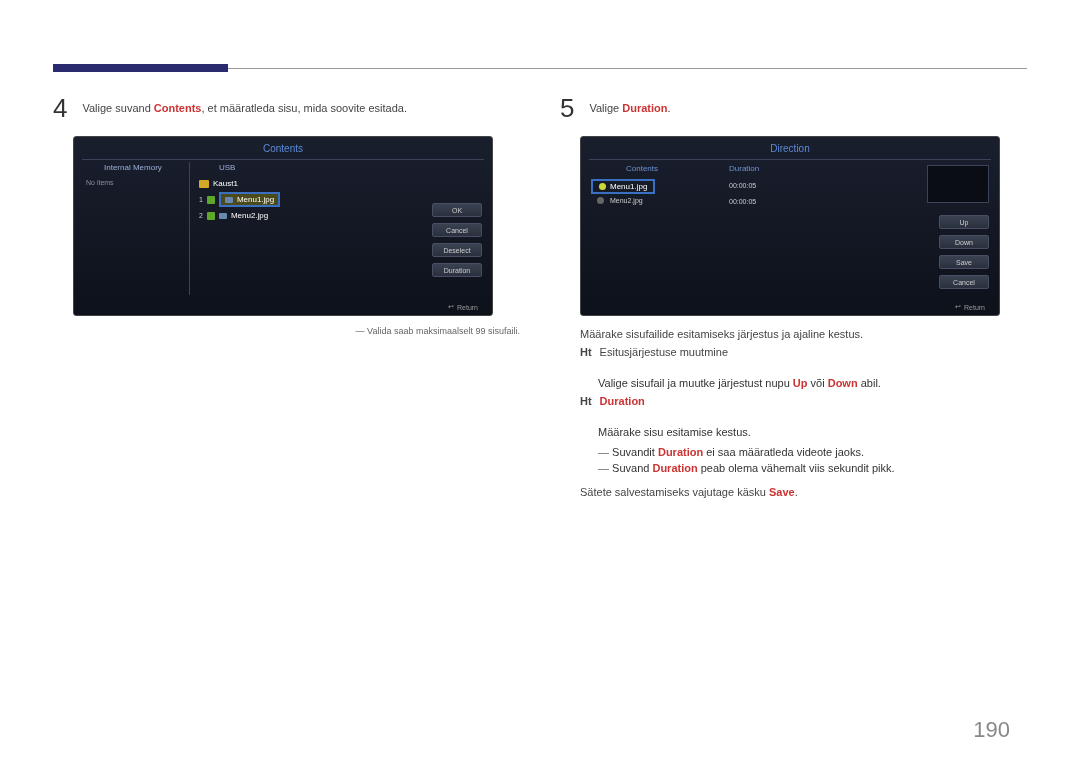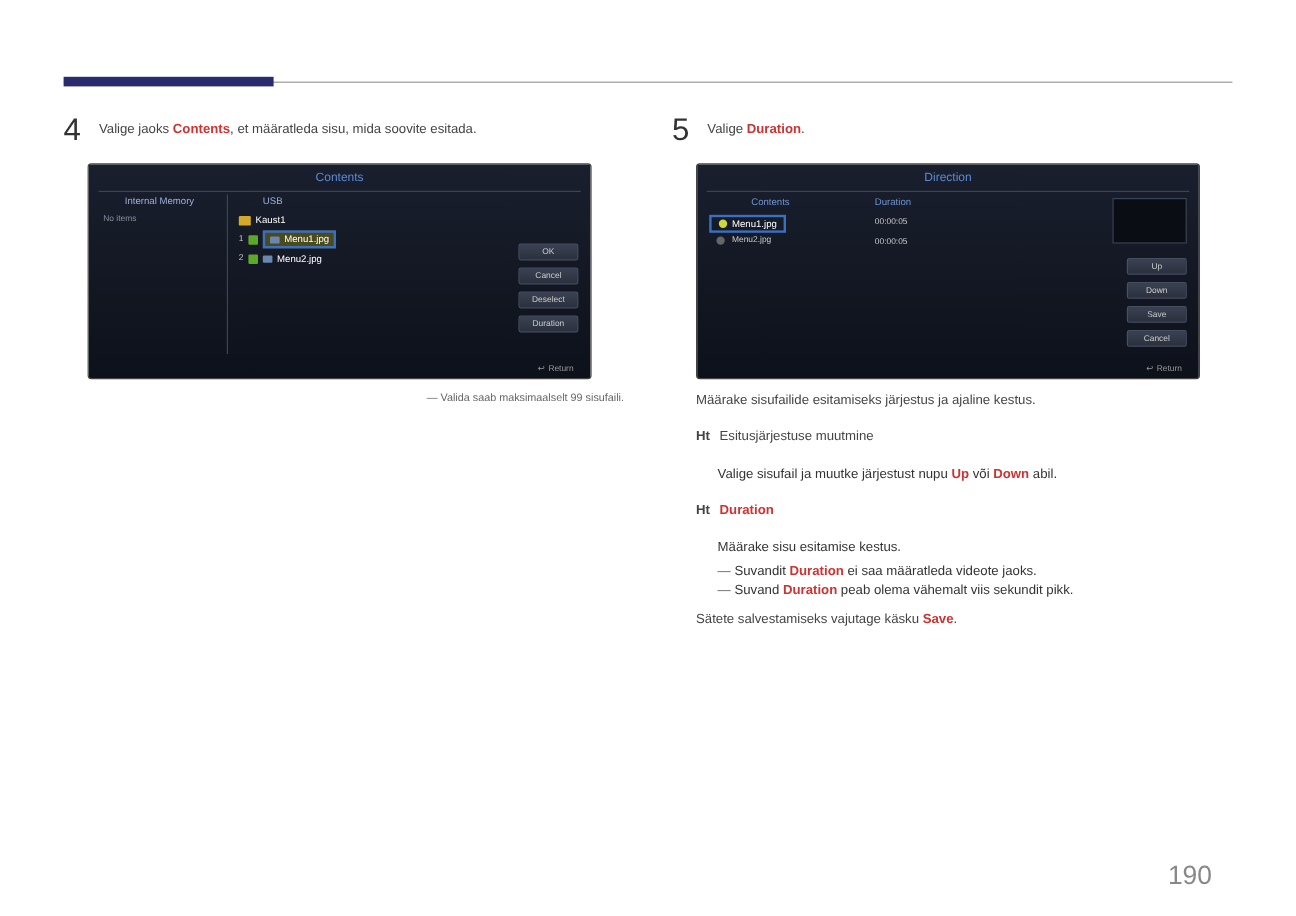--- a/index.html
+++ b/index.html
@@ -257,21 +257,21 @@
 .desc {
   font-size: 11px;
   color: #444;
   margin-left: 20px;
   margin-top: 10px;
   line-height: 1.6;
 }
 .sublabel {
   display: flex;
   gap: 8px;
-  margin-top: 12px;
+  margin-top: 0;
 }
 .sublabel .tag { font-weight: bold; font-size: 11px; }
 .sublabel .txt { font-size: 11px; }
 .indent { margin-left: 38px; font-size: 11px; margin-top: 14px; line-height: 1.6; }
 .bullet-note {
   font-size: 11px;
   margin-left: 38px;
   margin-top: 4px;
 }
 .bullet-note::before { content: "― "; color: #666; }
@@ -288,21 +288,21 @@
 
 <div class="header-line"></div>
 <div class="header-accent"></div>
 
 <div class="columns">
 
   <div class="col">
     <div class="step-row">
       <div class="step-num">4</div>
       <div class="step-text">
-        <span>Valige jaoks </span><span class="hl">Contents</span><span>, et määratleda sisu, mida soovite esitada.</span>
+        <span>Valige suvand </span><span class="hl">Contents</span><span>, et määratleda sisu, mida soovite esitada.</span>
       </div>
     </div>
 
     <div class="screenshot">
       <div class="ss-center-title">Contents</div>
       <div class="ss-divider-h"></div>
       <div class="ss-header-left">Internal Memory</div>
       <div class="ss-header-right">USB</div>
       <div class="ss-divider-v"></div>
       <div class="ss-no-items">No items</div>

